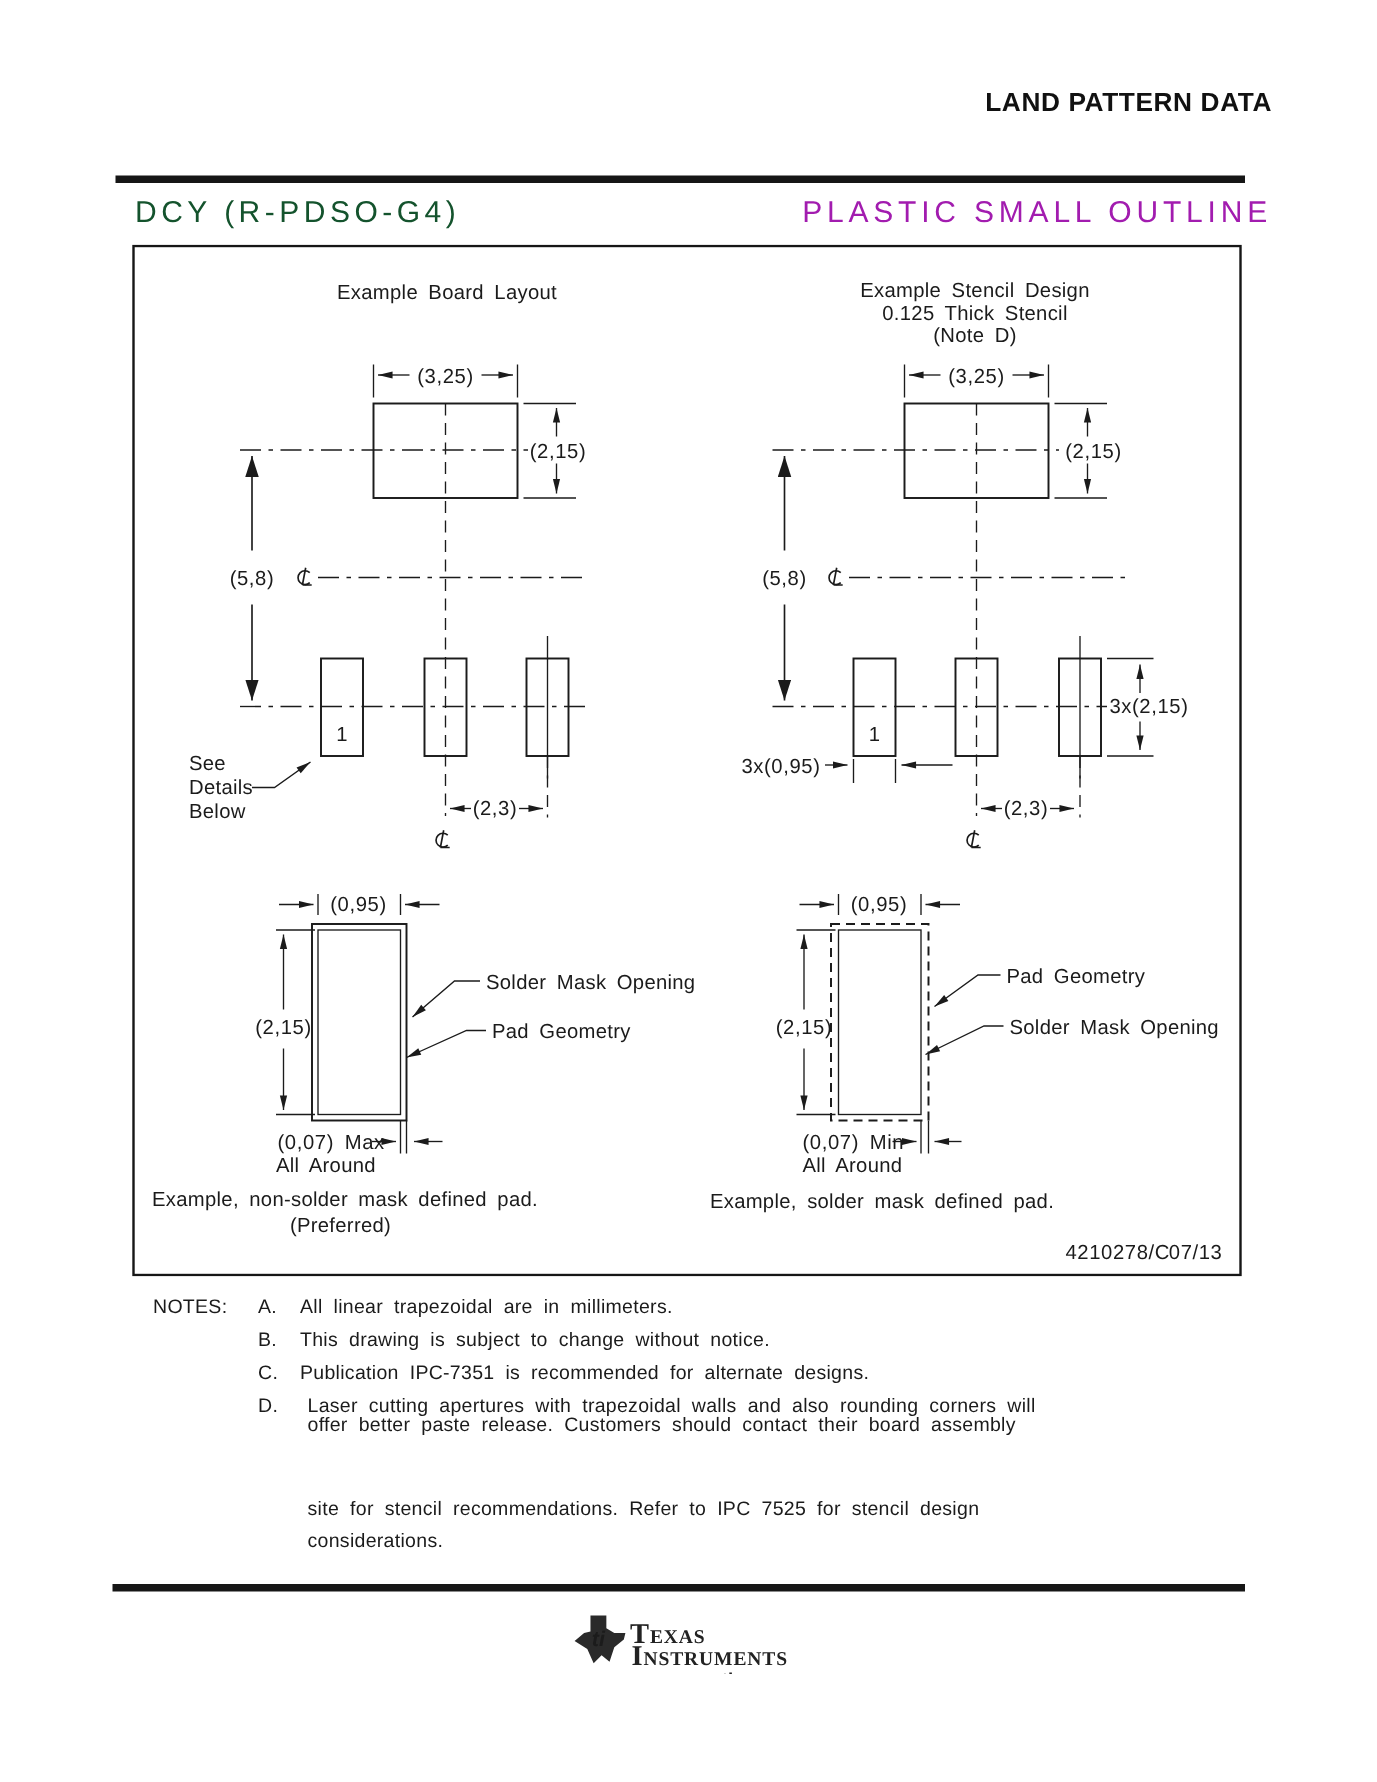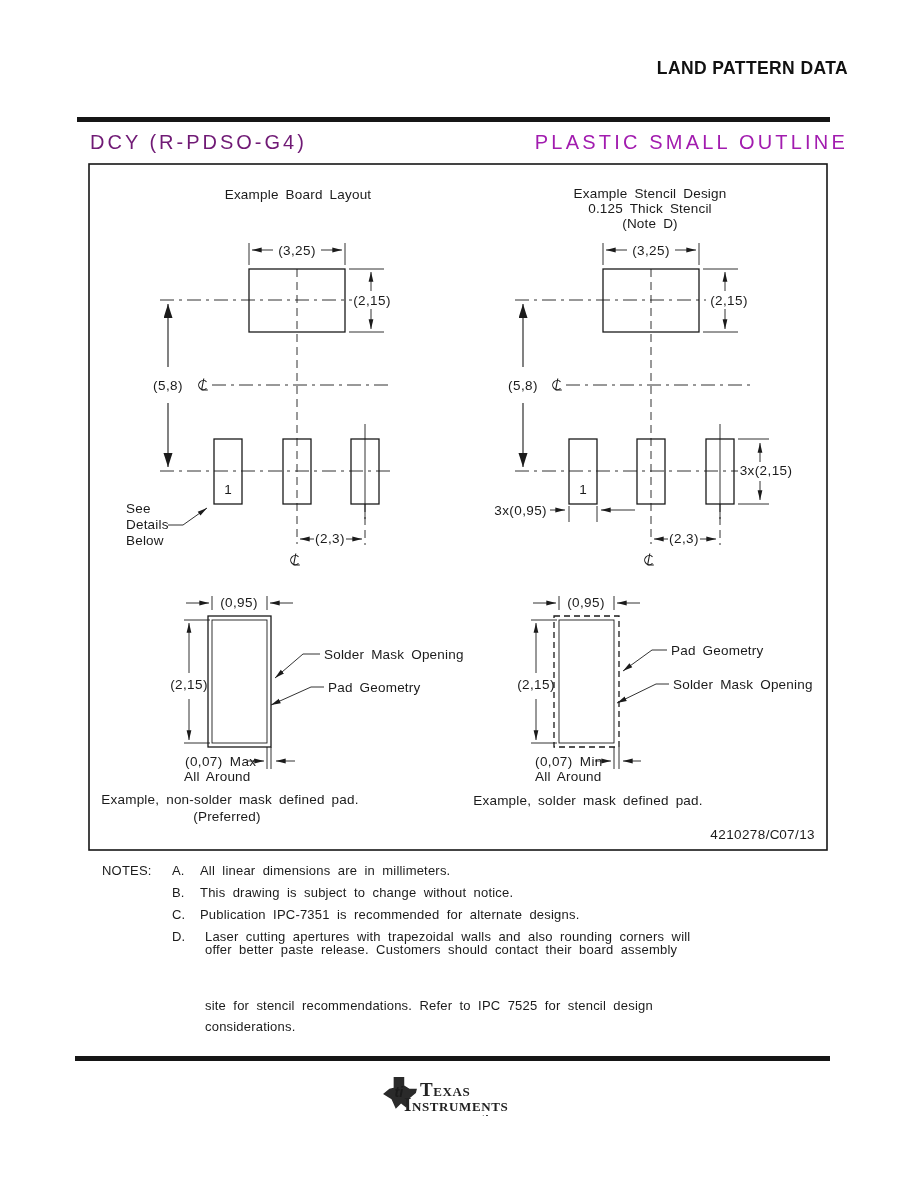--- a/index.html
+++ b/index.html
@@ -1,21 +1,21 @@
 <!DOCTYPE html>
 <html><head>
 <meta charset="utf-8">
 <style>
   html,body{margin:0;padding:0;background:#ffffff;}
   .page{position:relative;width:918px;height:1116px;background:#ffffff;overflow:hidden;
         font-family:"Liberation Sans",sans-serif;color:#1b1b1b;padding-left:20px;}
   .abs{position:absolute;}
   .doc-title{font-weight:bold;font-size:17.5px;letter-spacing:.4px;color:#111;}
   .rule{position:absolute;background:#161616;}
-  .pkg-code{font-size:20px;letter-spacing:3px;color:#701a75;}
+  .pkg-code{font-size:20px;letter-spacing:3px;color:#14532d;}
   .pkg-type{font-size:20px;letter-spacing:3.2px;color:#a21caf;}
   svg .ln{stroke:#1b1b1b;stroke-width:1.1;fill:none;}
   svg .thin{stroke:#1b1b1b;stroke-width:0.9;fill:none;}
   svg .pad{stroke:#1b1b1b;stroke-width:1.3;fill:none;}
   svg .frame{stroke:#161616;stroke-width:1.6;fill:none;}
   svg .cl{stroke-dasharray:14 5 3 5;}
   svg .dash{stroke-dasharray:8 5;}
   svg .dashsm{stroke-dasharray:6 4;}
   svg text{font-family:"Liberation Sans",sans-serif;font-size:13.5px;fill:#1b1b1b;
            word-spacing:3px;}
@@ -240,21 +240,21 @@
     </g>
 
     <text class="dim" x="692" y="676" text-anchor="end">4210278/C</text>
     <text class="dim" x="727" y="676" text-anchor="end">07/13</text>
   </svg>
 
   <div>
     <div class="abs note" style="left:102px;top:863px;">NOTES:</div>
 
     <div class="abs note" style="left:172px;top:863px;">A.</div>
-    <div class="abs note" style="left:200px;top:863px;">All linear dimensions are in millimeters.</div>
+    <div class="abs note" style="left:200px;top:863px;">All linear trapezoidal are in millimeters.</div>
 
     <div class="abs note" style="left:172px;top:885px;">B.</div>
     <div class="abs note" style="left:200px;top:885px;text-align:center;">This drawing is subject to change without notice.</div>
 
     <div class="abs note" style="left:172px;top:907px;">C.</div>
     <div class="abs note" style="left:200px;top:907px;">Publication IPC-7351 is recommended for alternate designs.</div>
 
     <div class="abs note" style="left:172px;top:929px;">D.</div>
     <div class="abs note" style="left:205px;top:929px;">Laser cutting apertures with trapezoidal walls and also rounding corners will</div>
     <div class="abs note" style="left:205px;top:942px;">offer better paste release. Customers should contact their board assembly</div>
@@ -263,17 +263,17 @@
   </div>
 
   <div class="rule" style="left:75px;top:1056px;width:755px;height:5px;"></div>
 
   <div>
     <svg class="abs" style="left:382px;top:1076px;" width="36" height="36" viewBox="0 0 34 34">
       <path d="M11,1 L21,1 L21,9 L26,12 L33,12 L32,16 L26,21 L23,30 L18,26 L13,31 L9,22 L1,17 L7,12 L11,11 Z" fill="#2a2a2a"></path>
       <text x="16" y="20" fill="#ffffff" font-size="12" font-weight="bold" font-style="italic" text-anchor="middle" font-family="Liberation Serif,serif">ti</text>
     </svg>
     <div class="abs brand" style="left:420px;top:1080px;">Texas</div>
-    <div class="abs brand" style="left:404px;top:1095px;">Instruments</div>
+    <div class="abs brand" style="left:421px;top:1095px;">Instruments</div>
     <div class="abs url" style="left:398px;top:1113px;width:120px;">www.ti.com</div>
   </div>
 
 </div>
 
 </body></html>

